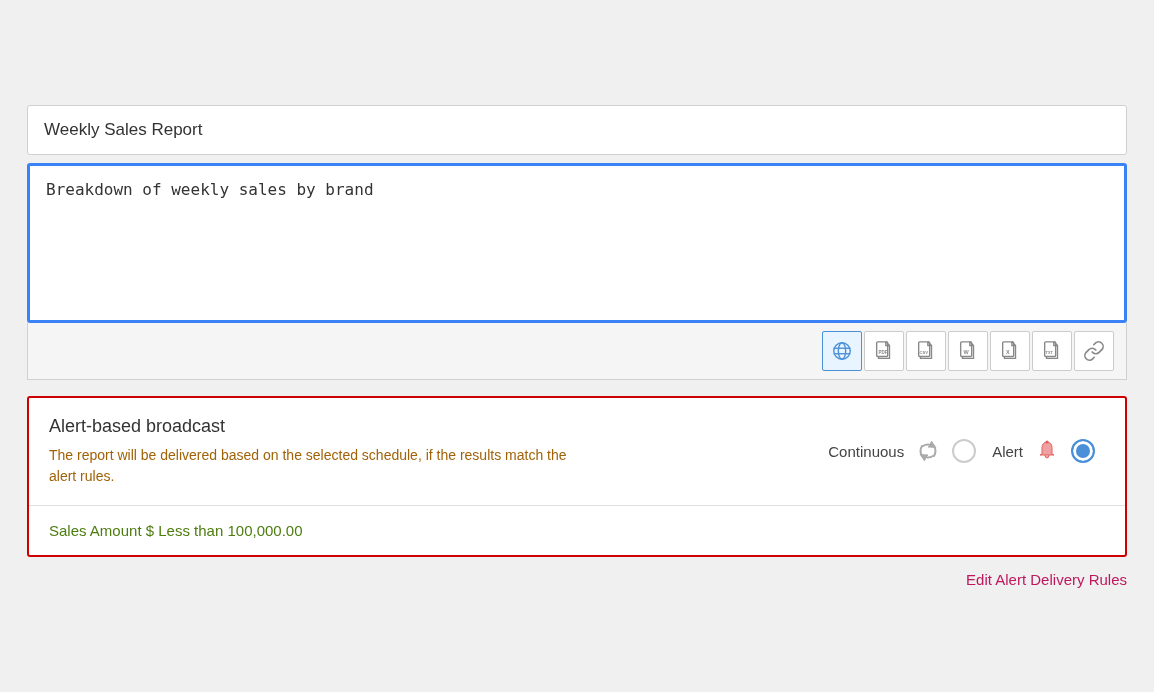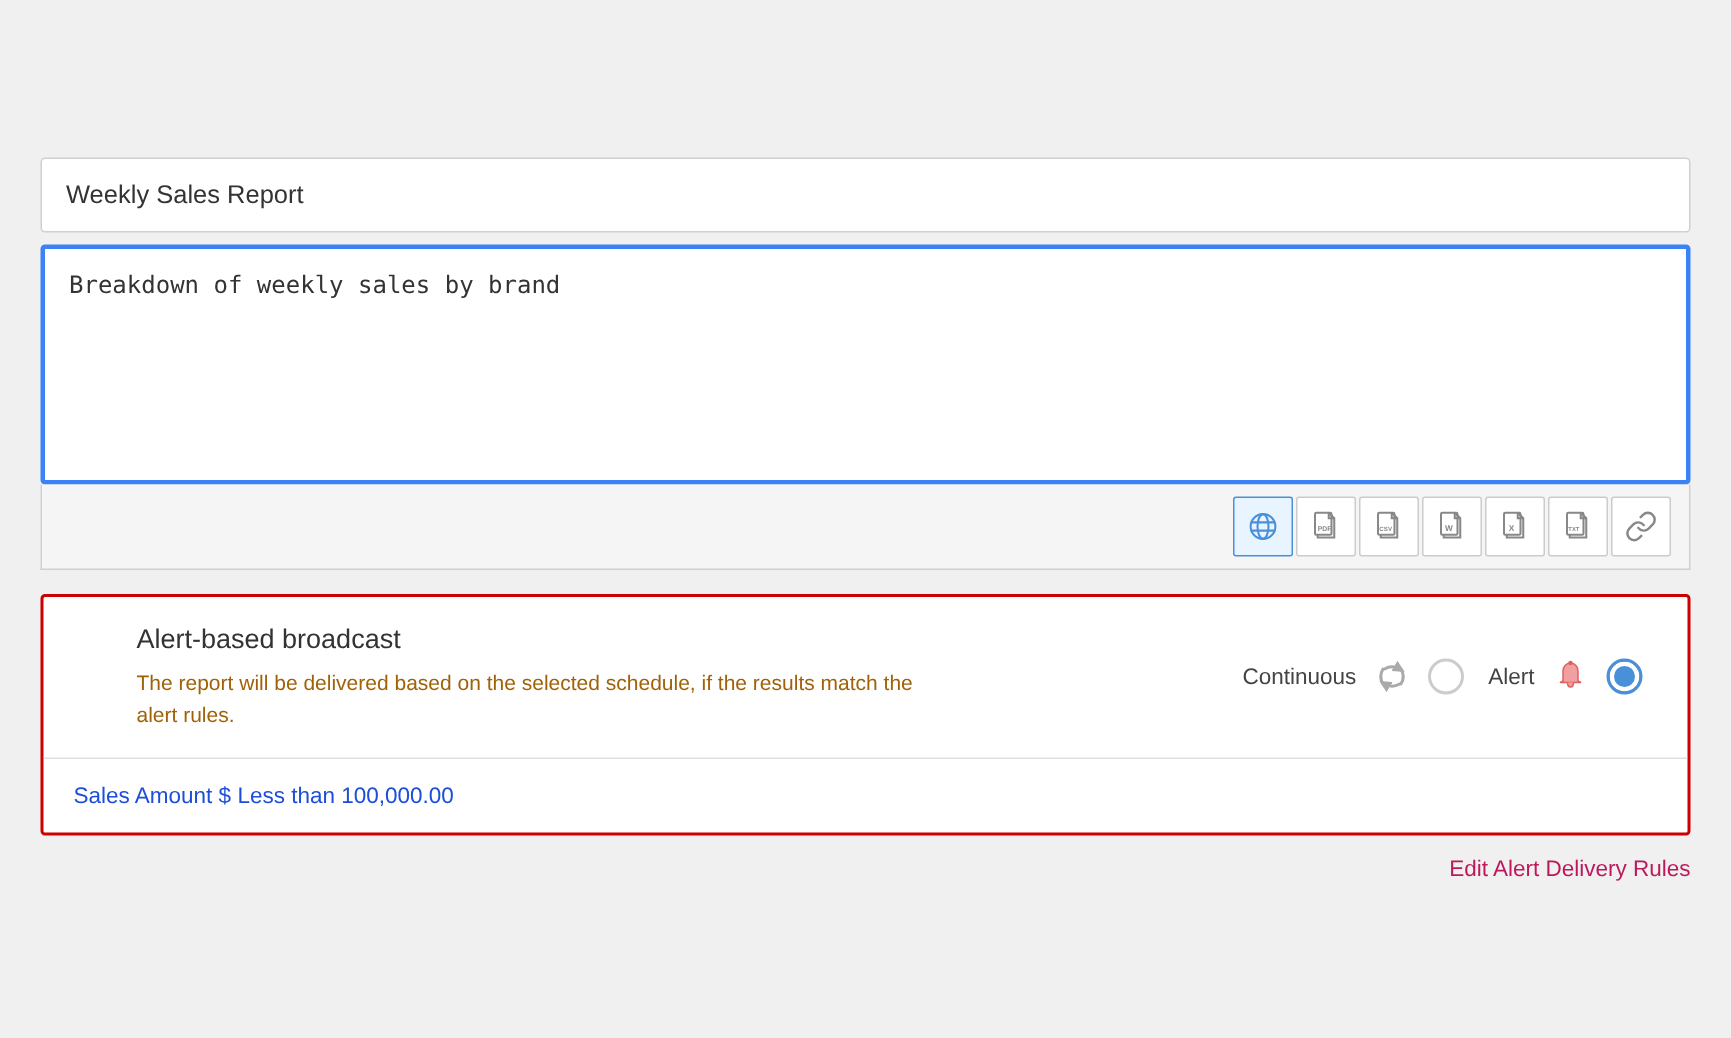--- a/index.html
+++ b/index.html
@@ -92,21 +92,20 @@
 
     .alert-top {
       padding: 18px 20px;
       display: flex;
       align-items: center;
       justify-content: space-between;
     }
 
     .alert-text-col {
       flex: 1;
-      margin-left: 42px;
     }
 
     .alert-title-text {
       font-size: 18px;
       color: #333;
       font-weight: normal;
       margin-bottom: 8px;
     }
 
     .alert-subtitle-text {
@@ -170,21 +169,21 @@
 
     .alert-divider {
       border: none;
       border-top: 1px solid #e0e0e0;
       margin: 0;
     }
 
     .alert-bottom {
       padding: 16px 20px;
       font-size: 15px;
-      color: #1d4ed8;
+      color: #4d7c0f;
       border-radius: 12px;
     }
 
     .edit-link-row {
       display: flex;
       justify-content: flex-end;
       padding: 6px 0 0 0;
     }
 
     .edit-link {

